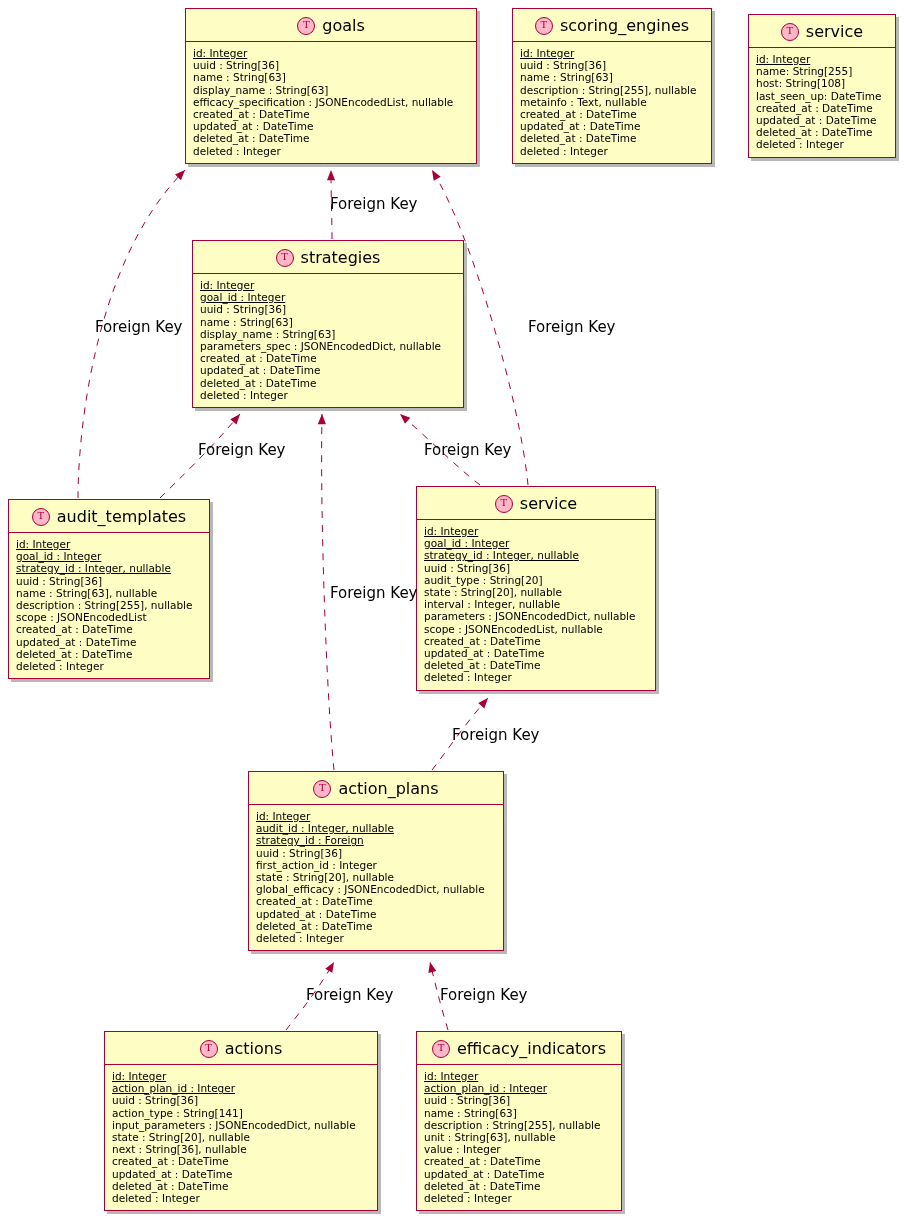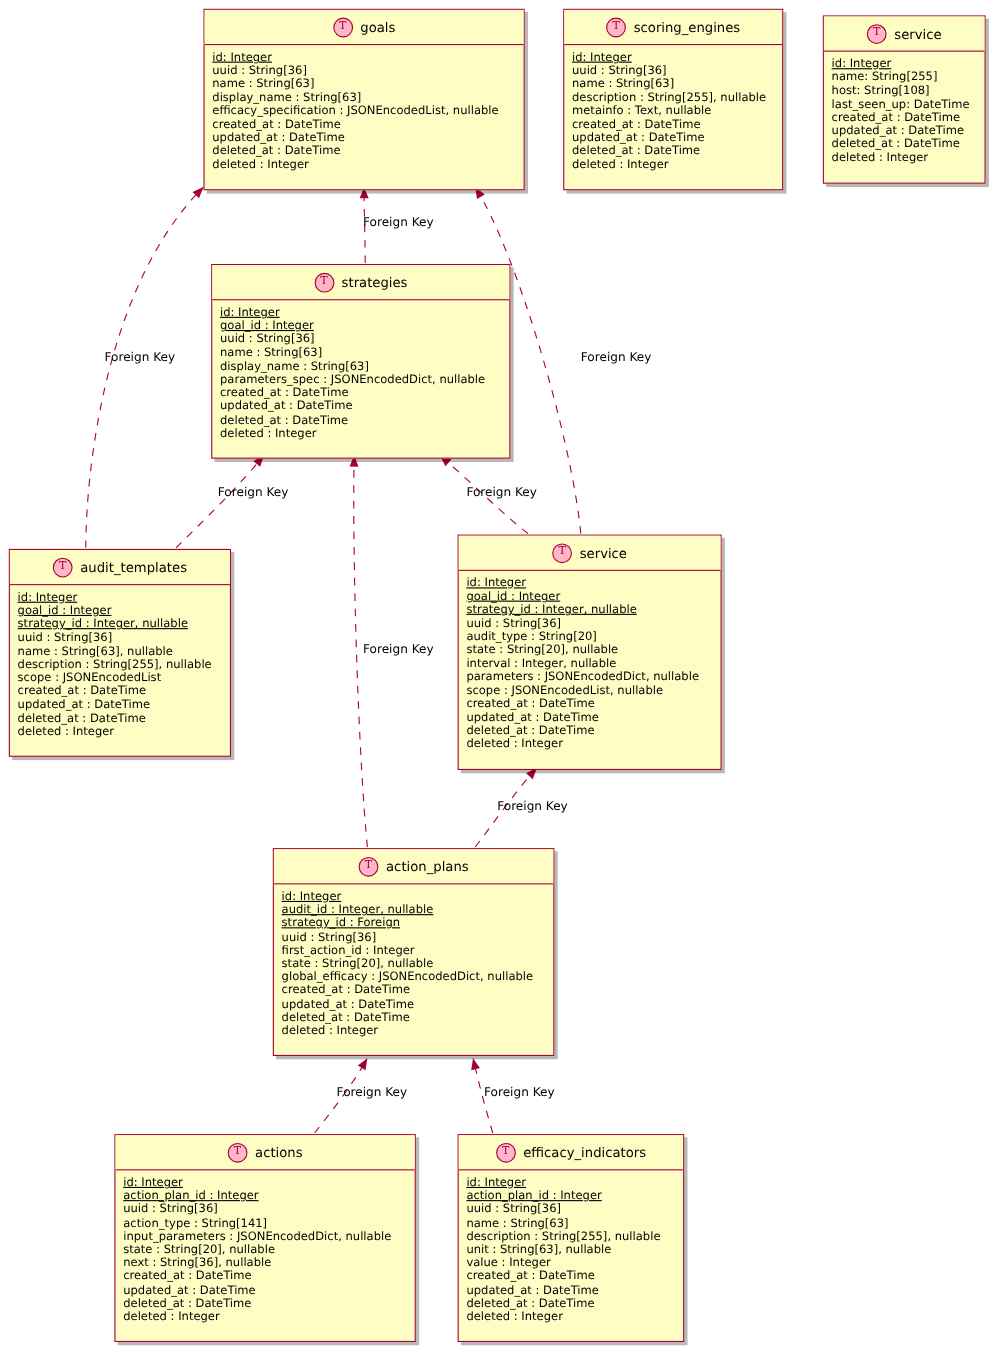--- a/index.html
+++ b/index.html
@@ -25,55 +25,55 @@
   .entity-header {
     display: flex;
     align-items: center;
     justify-content: center;
     gap: 7px;
     padding: 7px 10px 6px 10px;
     border-bottom: 1px solid #a80036;
     background: #fdfdc4;
   }
   .entity-title {
-    font-size: 12px;
+    font-size: 16px;
     color: #000000;
     white-space: nowrap;
   }
   .t-badge {
     width: 16px;
     height: 16px;
     border-radius: 50%;
     background: #ffb6c8;
     border: 1px solid #a80036;
     color: #a80036;
     font-size: 10px;
     line-height: 14px;
     text-align: center;
     font-family: "DejaVu Serif", serif;
     flex: 0 0 auto;
   }
   .entity-body {
-    padding: 5px 7px 16px 7px;
+    padding: 5px 7px 6px 7px;
   }
   .field {
     font-size: 10.5px;
     color: #000000;
     line-height: 12.2px;
     white-space: nowrap;
   }
   .field.pk {
     text-decoration: underline;
   }
   .field.fk {
     text-decoration: underline;
   }
   .edge-label {
     position: absolute;
-    font-size: 11px;
+    font-size: 15px;
     color: #000000;
     white-space: nowrap;
   }
   svg.links {
     position: absolute;
     left: 0;
     top: 0;
     width: 907px;
     height: 1224px;
     pointer-events: none;

